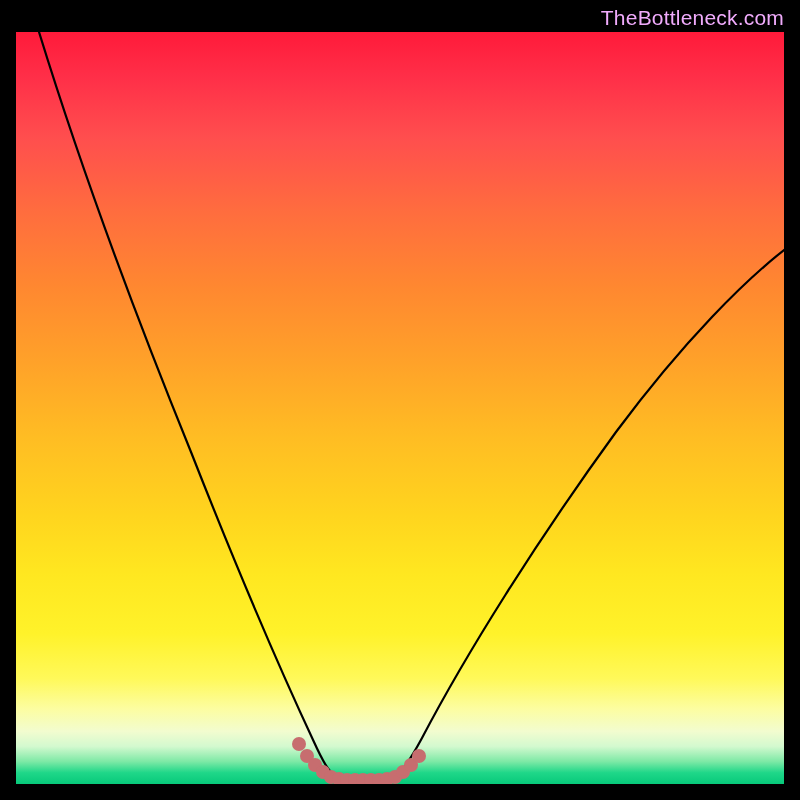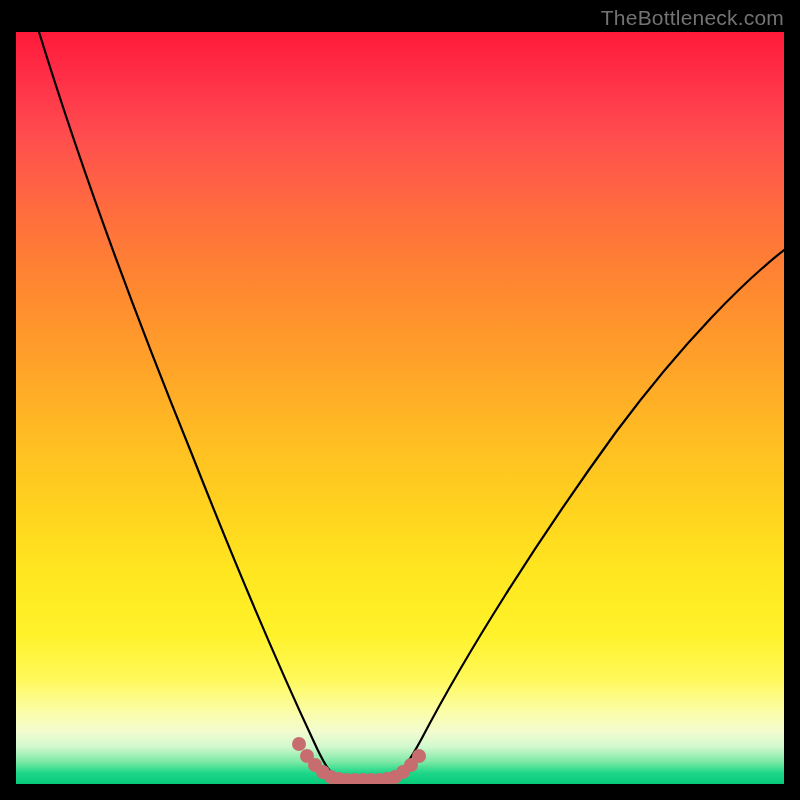--- a/index.html
+++ b/index.html
@@ -52,21 +52,21 @@
     left: 0;
     top: 0;
     width: 768px;
     height: 752px;
     display: block;
   }
   .watermark {
     position: absolute;
     top: 6px;
     right: 16px;
-    color: #737373;
+    color: #f0abfc;
     font-size: 21px;
     letter-spacing: 0.2px;
     font-weight: 500;
   }
 </style>
 </head>
 <body>
 
 <div class="frame">
 

